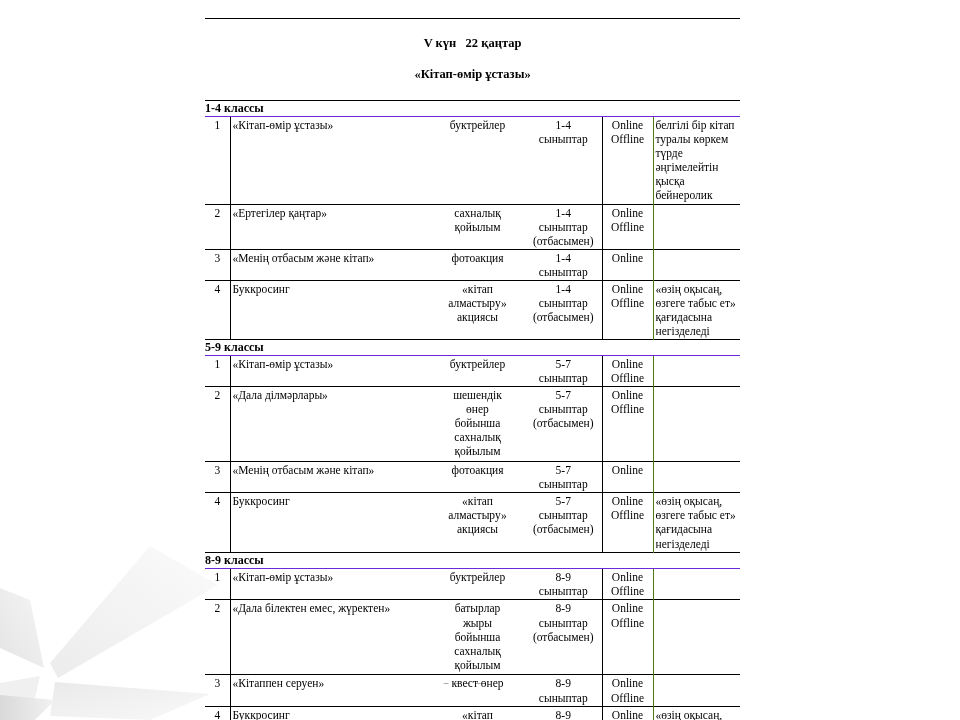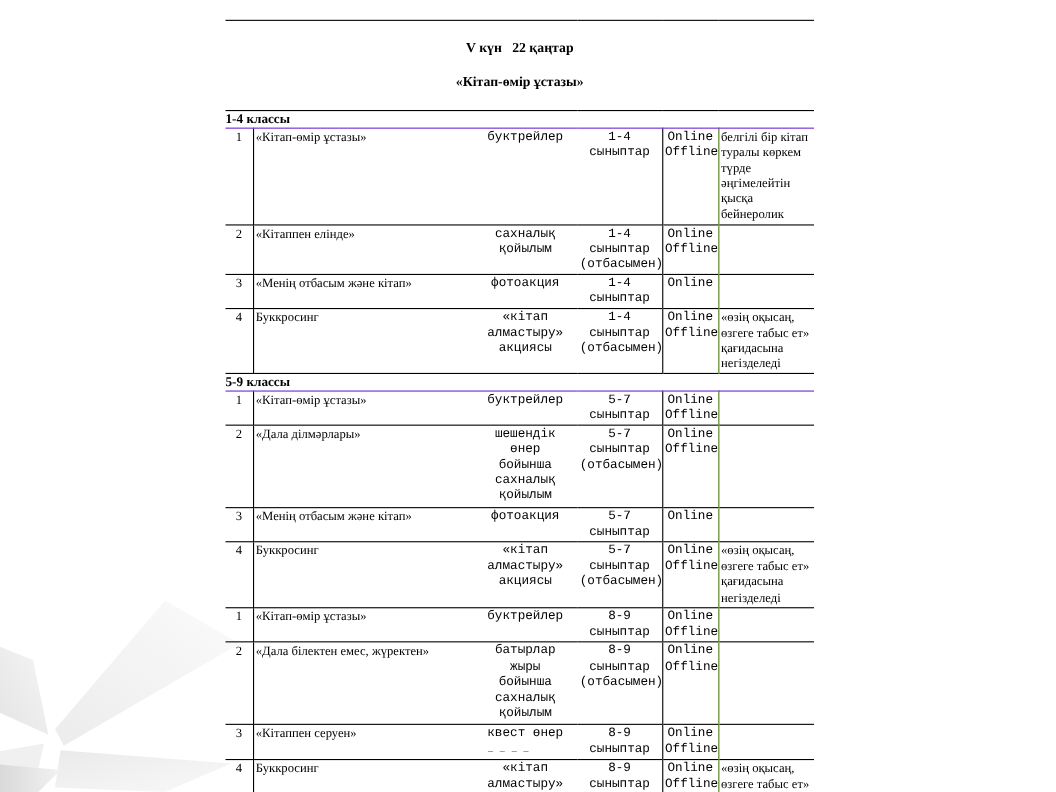--- a/index.html
+++ b/index.html
@@ -10,21 +10,21 @@
   }
   .corner-art { position:absolute; left:0; bottom:0; width:240px; height:225px; }
   .tbl {
     position:absolute; left:205px; top:18px; width:535px;
     border-collapse:collapse; table-layout:fixed;
     font:11.5px/1.22 "Liberation Serif", serif; color:#000;
   }
   .tbl td { vertical-align:top; padding:1px 2px; white-space:pre-line; overflow:hidden; }
   .c-num   { text-align:center; }
   .c-name  { border-left:1px solid #000; padding-left:5px; }
-  .c-format,.c-classes,.c-mode { text-align:center;font-family:Liberation Mono, monospace; }
+  .c-format,.c-classes,.c-mode { text-align:center; }
   .c-mode  { border-left:1px solid #000; border-right:1px solid #4d7c0f; }
   .c-note  { padding-left:4px; }
   tr.data > td { border-top:1px solid #000; }
   tr.sec  > td { border-top:1px solid #000; border-bottom:1px solid #6d28d9;
                  font-weight:bold; text-align:left; font-size:12px; height:15px; padding:0; }
   tr.title > td { border-top:1px solid #000; font-weight:bold; text-align:center;
                   font-size:12.5px; padding:2px 0 3px; }
   tr.h85 > td { height:85px; } tr.h42 > td { height:42px; }
   tr.h28 > td { height:28px; } tr.h55 > td { height:55px; }
   tr.h72 > td { height:72px; } tr.h57 > td { height:57px; }
@@ -94,21 +94,21 @@
 Offline</td>
         <td class="c-note">белгілі бір кітап
 туралы көркем
 түрде
 әңгімелейтін
 қысқа
 бейнеролик</td>
       </tr>
       <tr class="data h42">
         <td class="c-num">2</td>
-        <td class="c-name">«Кітаппен елінде»</td>
+        <td class="c-name">«Ертегілер қаңтар»</td>
         <td class="c-format">сахналық
 қойылым</td>
         <td class="c-classes">1-4
 сыныптар
 (отбасымен)</td>
         <td class="c-mode">Online
 Offline</td>
         <td class="c-note"></td>
       </tr>
       <tr class="data h28">
@@ -184,20 +184,23 @@
 сыныптар
 (отбасымен)</td>
         <td class="c-mode">Online
 Offline</td>
         <td class="c-note">«өзің оқысаң,
 өзгеге табыс ет»
 қағидасына
 негізделеді</td>
       </tr>
 
+      <tr class="sec">
+        <td colspan="6">8-9 классы</td>
+      </tr>
       <tr class="data h28">
         <td class="c-num">1</td>
         <td class="c-name">«Кітап-өмір ұстазы»</td>
         <td class="c-format">буктрейлер</td>
         <td class="c-classes">8-9
 сыныптар</td>
         <td class="c-mode">Online
 Offline</td>
         <td class="c-note"></td>
       </tr>

